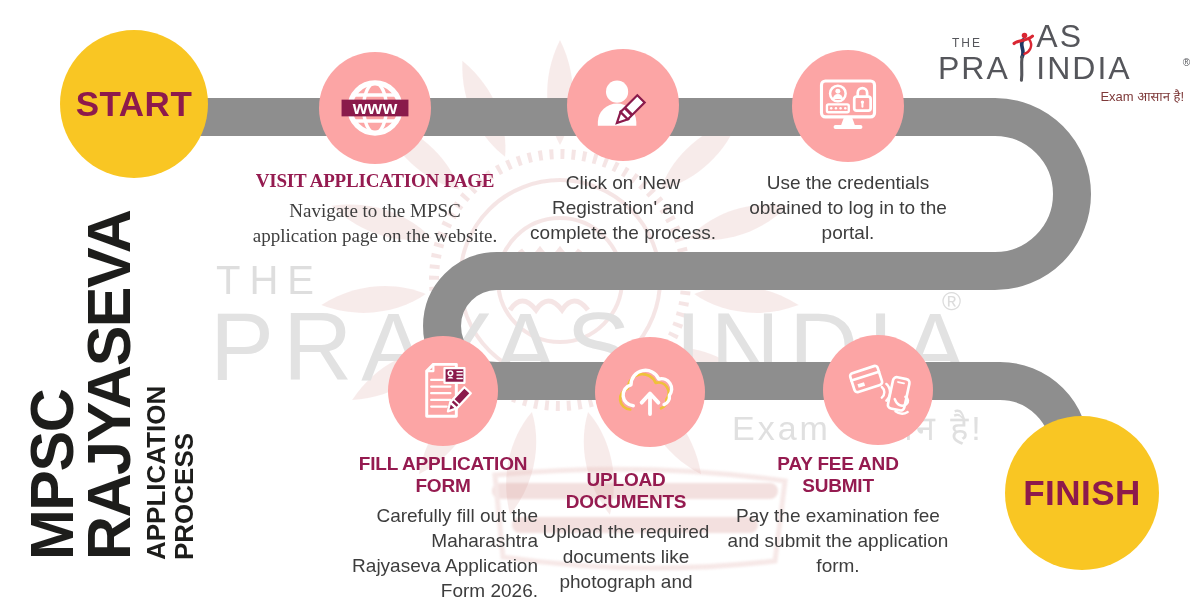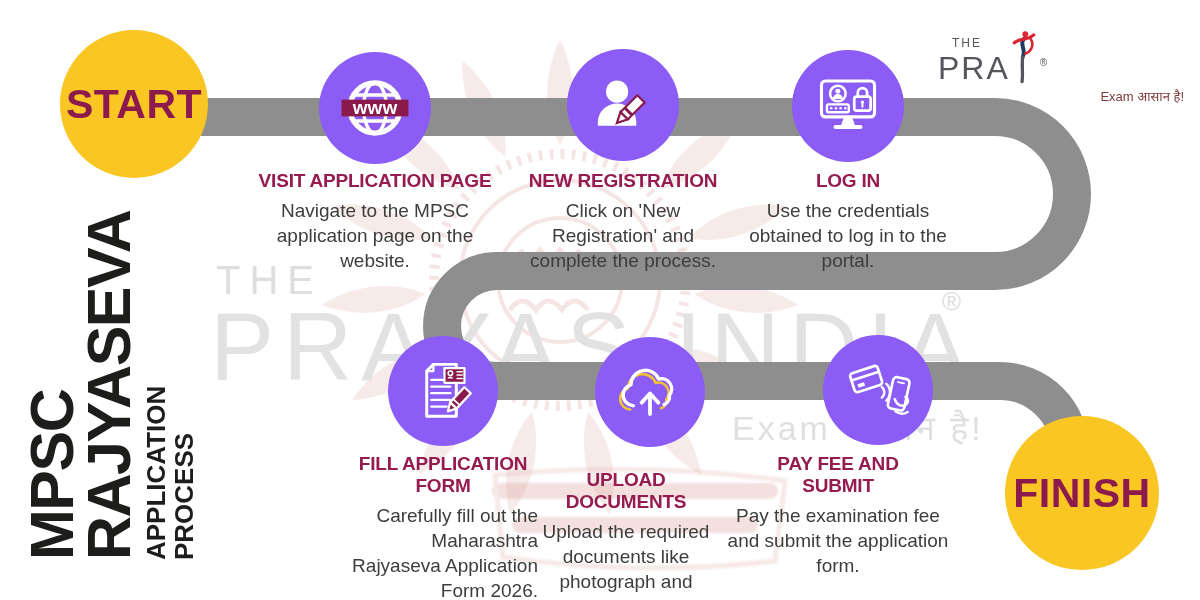--- a/index.html
+++ b/index.html
@@ -16,36 +16,36 @@
   .wm-reg{left:942px;top:286px;font-size:26px;color:#dcdcdc;}
   .wm-tagline{left:732px;top:404px;font-size:34px;letter-spacing:3px;color:#e0e0e0;white-space:nowrap;}
   #emblem-watermark{left:300px;top:10px;opacity:0.13;}
   #motto-watermark{left:480px;top:455px;opacity:0.30;filter:blur(1px);}
 
   
   #flow-path{left:0;top:0;z-index:1;}
 
   
   .node{position:absolute;border-radius:50%;display:flex;align-items:center;justify-content:center;z-index:2;}
-  .terminal{background:#F9C623;color:#8D1A4C;font-weight:bold;font-size:41px;letter-spacing:0.5px;}
+  .terminal{background:#F9C623;color:#8D1A4C;font-weight:bold;font-size:35px;letter-spacing:0.5px;}
   #start-node{left:60px;top:30px;width:148px;height:148px;}
   #finish-node{left:1005px;top:416px;width:154px;height:154px;}
-  .step-circle{background:#8b5cf6;text-decoration:underline;}
+  .step-circle{background:#fca5a5;text-decoration:underline;}
   #circle-visit{left:319px;top:52px;width:112px;height:112px;}
   #circle-register{left:567px;top:49px;width:112px;height:112px;}
   #circle-login{left:792px;top:50px;width:112px;height:112px;}
   #circle-fill{left:388px;top:336px;width:110px;height:110px;}
   #circle-upload{left:595px;top:337px;width:110px;height:110px;}
   #circle-pay{left:823px;top:335px;width:110px;height:110px;}
 
   
   .step-text{position:absolute;text-align:center;z-index:3;}
   .step-title{color:#951B50;font-weight:bold;font-size:19px;line-height:1.15;letter-spacing:-0.2px;margin:0 auto 6px auto;}
   .step-desc{color:#3D3D3D;font-size:19px;line-height:1.32;margin:0 auto;}
-  #step-visit-text{left:245px;top:170px;width:260px;}
+  #step-visit-text{left:245px;top:170px;width:260px;font-family:Liberation Serif, serif;}
   #step-register-text{left:513px;top:170px;width:220px;}
   #step-login-text{left:738px;top:170px;width:220px;}
   #step-fill-text{left:338px;top:453px;width:210px;}
   #step-fill-text .step-title{width:190px;}
   #step-fill-text .step-desc{width:190px;text-align:right;}
   #step-upload-text{left:521px;top:453px;width:210px;margin-top:16px;}
   #step-upload-text .step-title{width:150px;}
   #step-upload-text .step-desc{width:210px;}
   #step-pay-text{left:723px;top:453px;width:230px;}
   #step-pay-text .step-title{width:150px;}
@@ -213,25 +213,23 @@
     <path d="M72 62 c3 8 9 11 15 7 c4 -3 3 -8 -1 -10" stroke-width="3.2"></path>
     <path d="M73 78 q8 6 16 1" stroke-width="3.2"></path>
   </svg>
 </div>
 
 <div id="step-visit-text" class="step-text">
   <div class="step-title">VISIT APPLICATION PAGE</div>
   <div class="step-desc">Navigate to the MPSC application page on the website.</div>
 </div>
 <div id="step-register-text" class="step-text">
-  <div class="step-title">NEW REGISTRATION</div>
   <div class="step-desc">Click on 'New Registration' and complete the process.</div>
 </div>
 <div id="step-login-text" class="step-text">
-  <div class="step-title">LOG IN</div>
   <div class="step-desc">Use the credentials obtained to log in to the portal.</div>
 </div>
 <div id="step-fill-text" class="step-text">
   <div class="step-title">FILL APPLICATION FORM</div>
   <div class="step-desc">Carefully fill out the Maharashtra Rajyaseva Application Form 2026.</div>
 </div>
 <div id="step-upload-text" class="step-text">
   <div class="step-title">UPLOAD DOCUMENTS</div>
   <div class="step-desc">Upload the required documents like photograph and signature.</div>
 </div>
@@ -250,16 +248,17 @@
   <div class="logo-the">THE</div>
   <div class="logo-row">
     <span class="logo-word">PRA</span>
     <svg class="logo-dancer" viewBox="0 0 40 84" fill="none" stroke-linecap="round">
       <circle cx="22" cy="7" r="4.5" fill="#D92632" stroke="none"></circle>
       <path d="M20 14 C12 22 24 30 18 42" stroke="#1F3864" stroke-width="6"></path>
       <path d="M5 20 C13 13 25 17 35 8" stroke="#D92632" stroke-width="5"></path>
       <path d="M30 14 C37 24 30 34 22 37" stroke="#D92632" stroke-width="4"></path>
       <path d="M18 42 C16 56 19 66 17 80" stroke="#55565B" stroke-width="5"></path>
     </svg>
+    <span class="logo-word">AS INDIA</span>
     <span class="logo-reg">®</span>
   </div>
   <div class="logo-tagline">Exam आसान है!</div>
 </div>
 
 </body></html>

